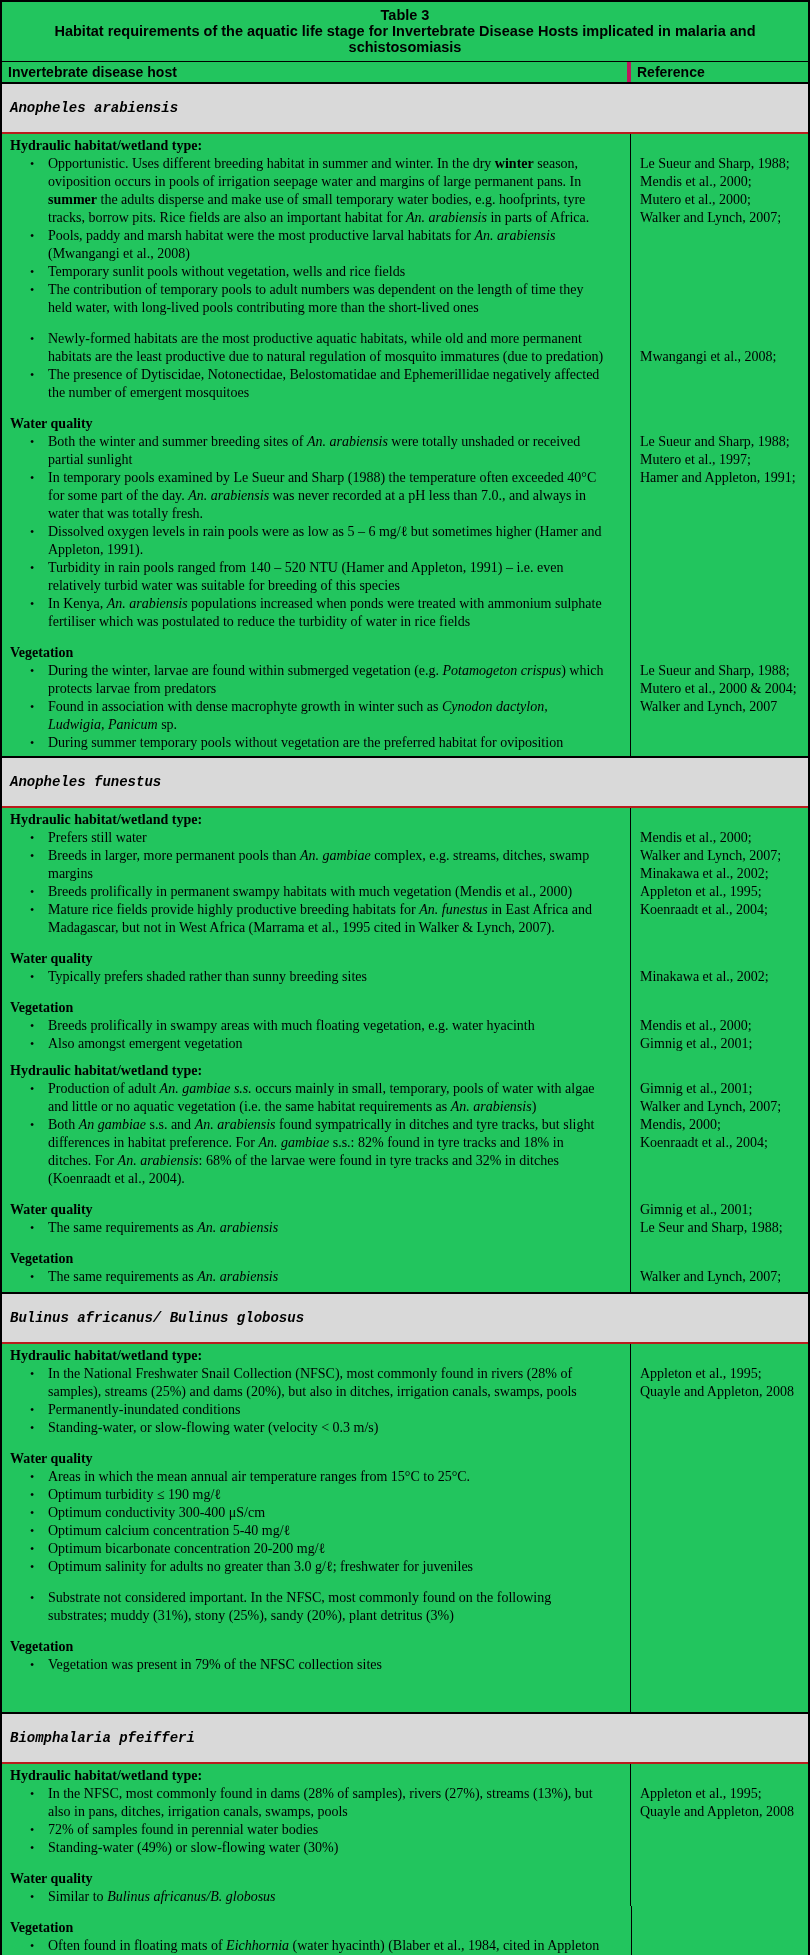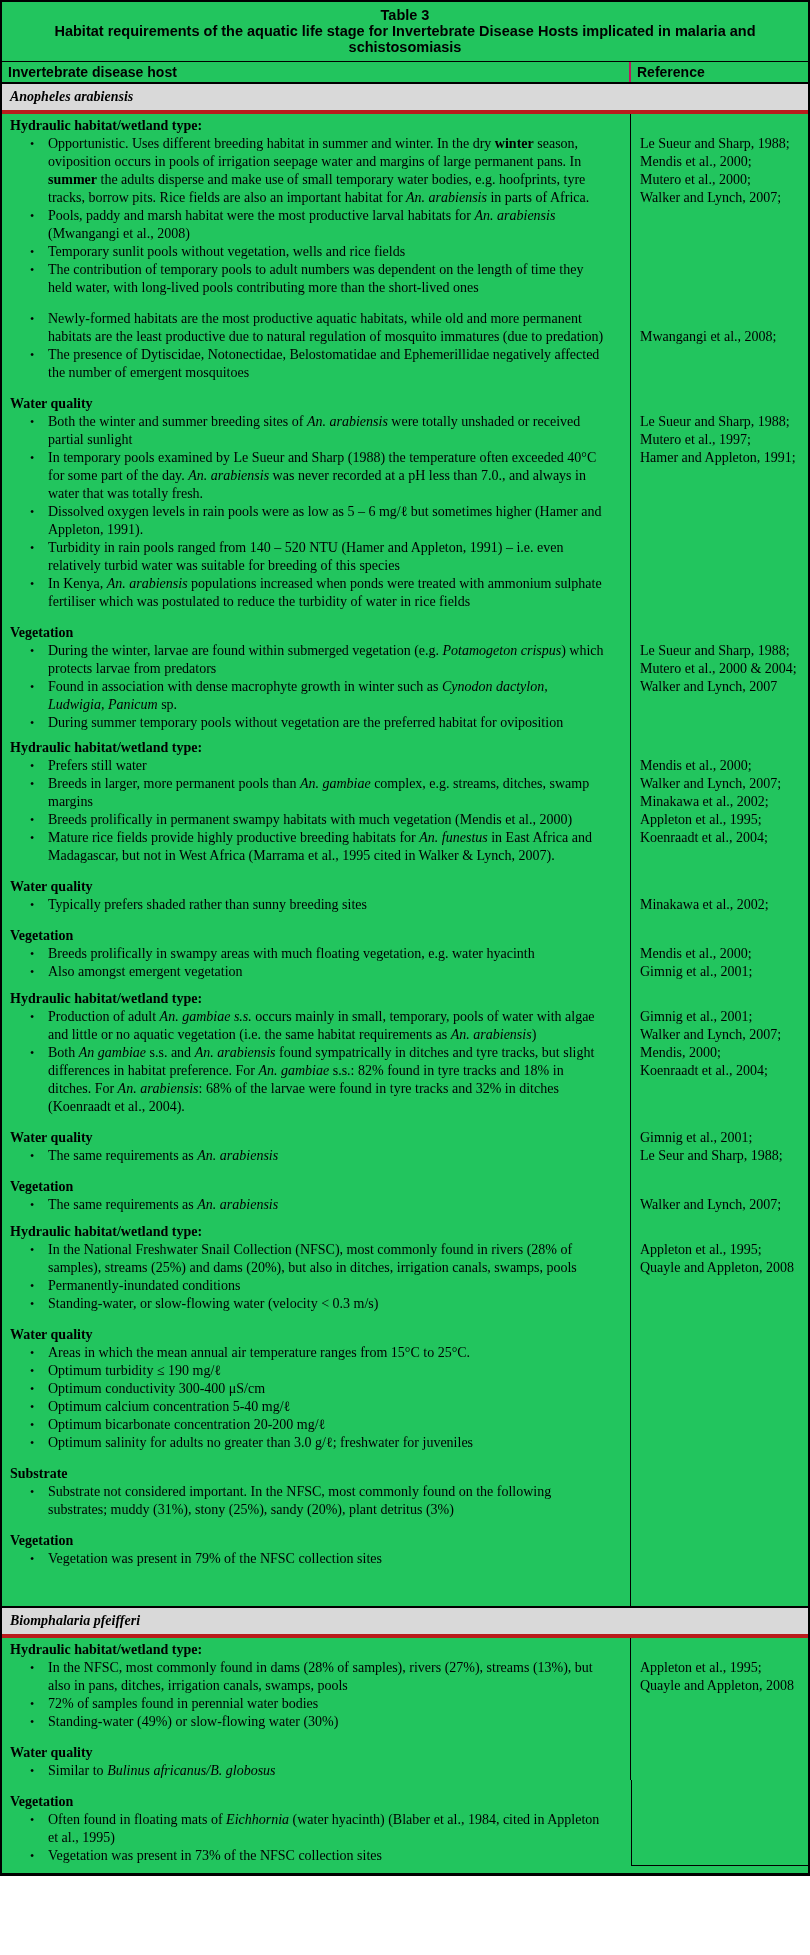--- a/index.html
+++ b/index.html
@@ -1,25 +1,25 @@
 <!DOCTYPE html>
 <html style="--band-bg: #d9d9d9;"><head>
 <meta charset="utf-8">
 <style>
   html,body{margin:0;padding:0;background:#ffffff;}
   body{width:810px;font-family:"Liberation Serif", serif;color:#000;}
   .doc{box-sizing:border-box;width:810px;border:2px solid #000;border-bottom-width:3px;background:#22c55e;}
   .title-block{font-family:"Liberation Sans", sans-serif;font-weight:bold;text-align:center;
     font-size:14.5px;line-height:16px;padding:5px 18px 6px;border-bottom:1px solid #000;}
   .col-header{display:flex;font-family:"Liberation Sans", sans-serif;font-weight:bold;font-size:14px;line-height:16px;}
-  .col-header .ch-left{box-sizing:border-box;width:629px;padding:2px 6px;border-right:2px solid #be185d;}
+  .col-header .ch-left{box-sizing:border-box;width:629px;padding:2px 6px;border-right:4px solid #be185d;}
   .col-header .ch-right{flex:1;padding:2px 6px;}
-  .species-band{background:var(--band-bg,#d9d9d9);border-top:2px solid #000;border-bottom:4px solid #b91c1c;
-    font-family:Liberation Serif, serif;font-weight:bold;font-style:italic;
-    font-size:14px;line-height:16px;padding:5px 8px;}
+  .species-band{background:var(--band-bg,#d9d9d9);border-top:2px solid #000;border-bottom:2px solid #b91c1c;
+    font-family:Liberation Mono, monospace;font-weight:bold;font-style:italic;
+    font-size:14px;line-height:16px;padding:16px 8px;}
   .subsection-row{display:flex;align-items:stretch;}
   .sub-left{box-sizing:border-box;width:629px;border-right:1px solid #000;padding:0 23px 0 8px;}
   .sub-right{box-sizing:border-box;flex:1;padding:8px 10px 0 9px;}
   .subsection-row.first-row .sub-left,.subsection-row.first-row .sub-right{padding-top:3px;}
   .subsection-row.gap-above .sub-left,.subsection-row.gap-above .sub-right{padding-top:13px;}
   .ss-heading{font-weight:bold;font-size:14px;line-height:18px;}
   .bullet{display:flex;font-size:14px;line-height:18px;}
   .bullet .marker{flex:none;width:38px;padding-left:20px;box-sizing:border-box;font-size:12px;}
   .bullet .bullet-text{flex:1;}
   .refs{font-size:14px;line-height:18px;margin-top:18px;}
@@ -136,20 +136,21 @@
           </div>
         </div>
         <div class="sub-right" style="padding-bottom: 4px;">
           <div class="refs">
             <div class="ref-line">Le Sueur and Sharp, 1988;</div>
             <div class="ref-line">Mutero et al., 2000 &amp; 2004;</div>
             <div class="ref-line">Walker and Lynch, 2007</div>
           </div>
         </div>
       </div>
+      <div class="species-band"><span>Anopheles funestus</span></div>
       <div class="subsection-row first-row">
         <div class="sub-left">
           <div class="ss-heading">Hydraulic habitat/wetland type:</div>
           <div class="bullet">
             <span class="marker">•</span>
             <span class="bullet-text">Prefers still water</span>
           </div>
           <div class="bullet">
             <span class="marker">•</span>
             <span class="bullet-text">Breeds in larger, more permanent pools than <i>An. gambiae</i> complex, e.g. streams, ditches, swamp margins</span>
@@ -249,20 +250,21 @@
             <span class="marker">•</span>
             <span class="bullet-text">The same requirements as <i>An. arabiensis</i></span>
           </div>
         </div>
         <div class="sub-right" style="padding-bottom: 6px;">
           <div class="refs">
             <div class="ref-line">Walker and Lynch, 2007;</div>
           </div>
         </div>
       </div>
+      <div class="species-band"><span>Bulinus africanus/ Bulinus globosus</span></div>
       <div class="subsection-row first-row">
         <div class="sub-left">
           <div class="ss-heading">Hydraulic habitat/wetland type:</div>
           <div class="bullet">
             <span class="marker">•</span>
             <span class="bullet-text">In the National Freshwater Snail Collection (NFSC), most commonly found in rivers (28% of samples), streams (25%) and dams (20%), but also in ditches, irrigation canals, swamps, pools</span>
           </div>
           <div class="bullet">
             <span class="marker">•</span>
             <span class="bullet-text">Permanently-inundated conditions</span>
@@ -304,21 +306,20 @@
           </div>
           <div class="bullet">
             <span class="marker">•</span>
             <span class="bullet-text">Optimum salinity for adults no greater than 3.0 g/ℓ; freshwater for juveniles</span>
           </div>
         </div>
         <div class="sub-right"></div>
       </div>
       <div class="subsection-row gap-above">
         <div class="sub-left">
-          <div class="ss-heading">Substrate</div>
           <div class="bullet">
             <span class="marker">•</span>
             <span class="bullet-text">Substrate not considered important. In the NFSC, most commonly found on the following substrates; muddy (31%), stony (25%), sandy (20%), plant detritus (3%)</span>
           </div>
         </div>
         <div class="sub-right"></div>
       </div>
       <div class="subsection-row gap-above">
         <div class="sub-left" style="padding-bottom: 38px;">
           <div class="ss-heading">Vegetation</div>

